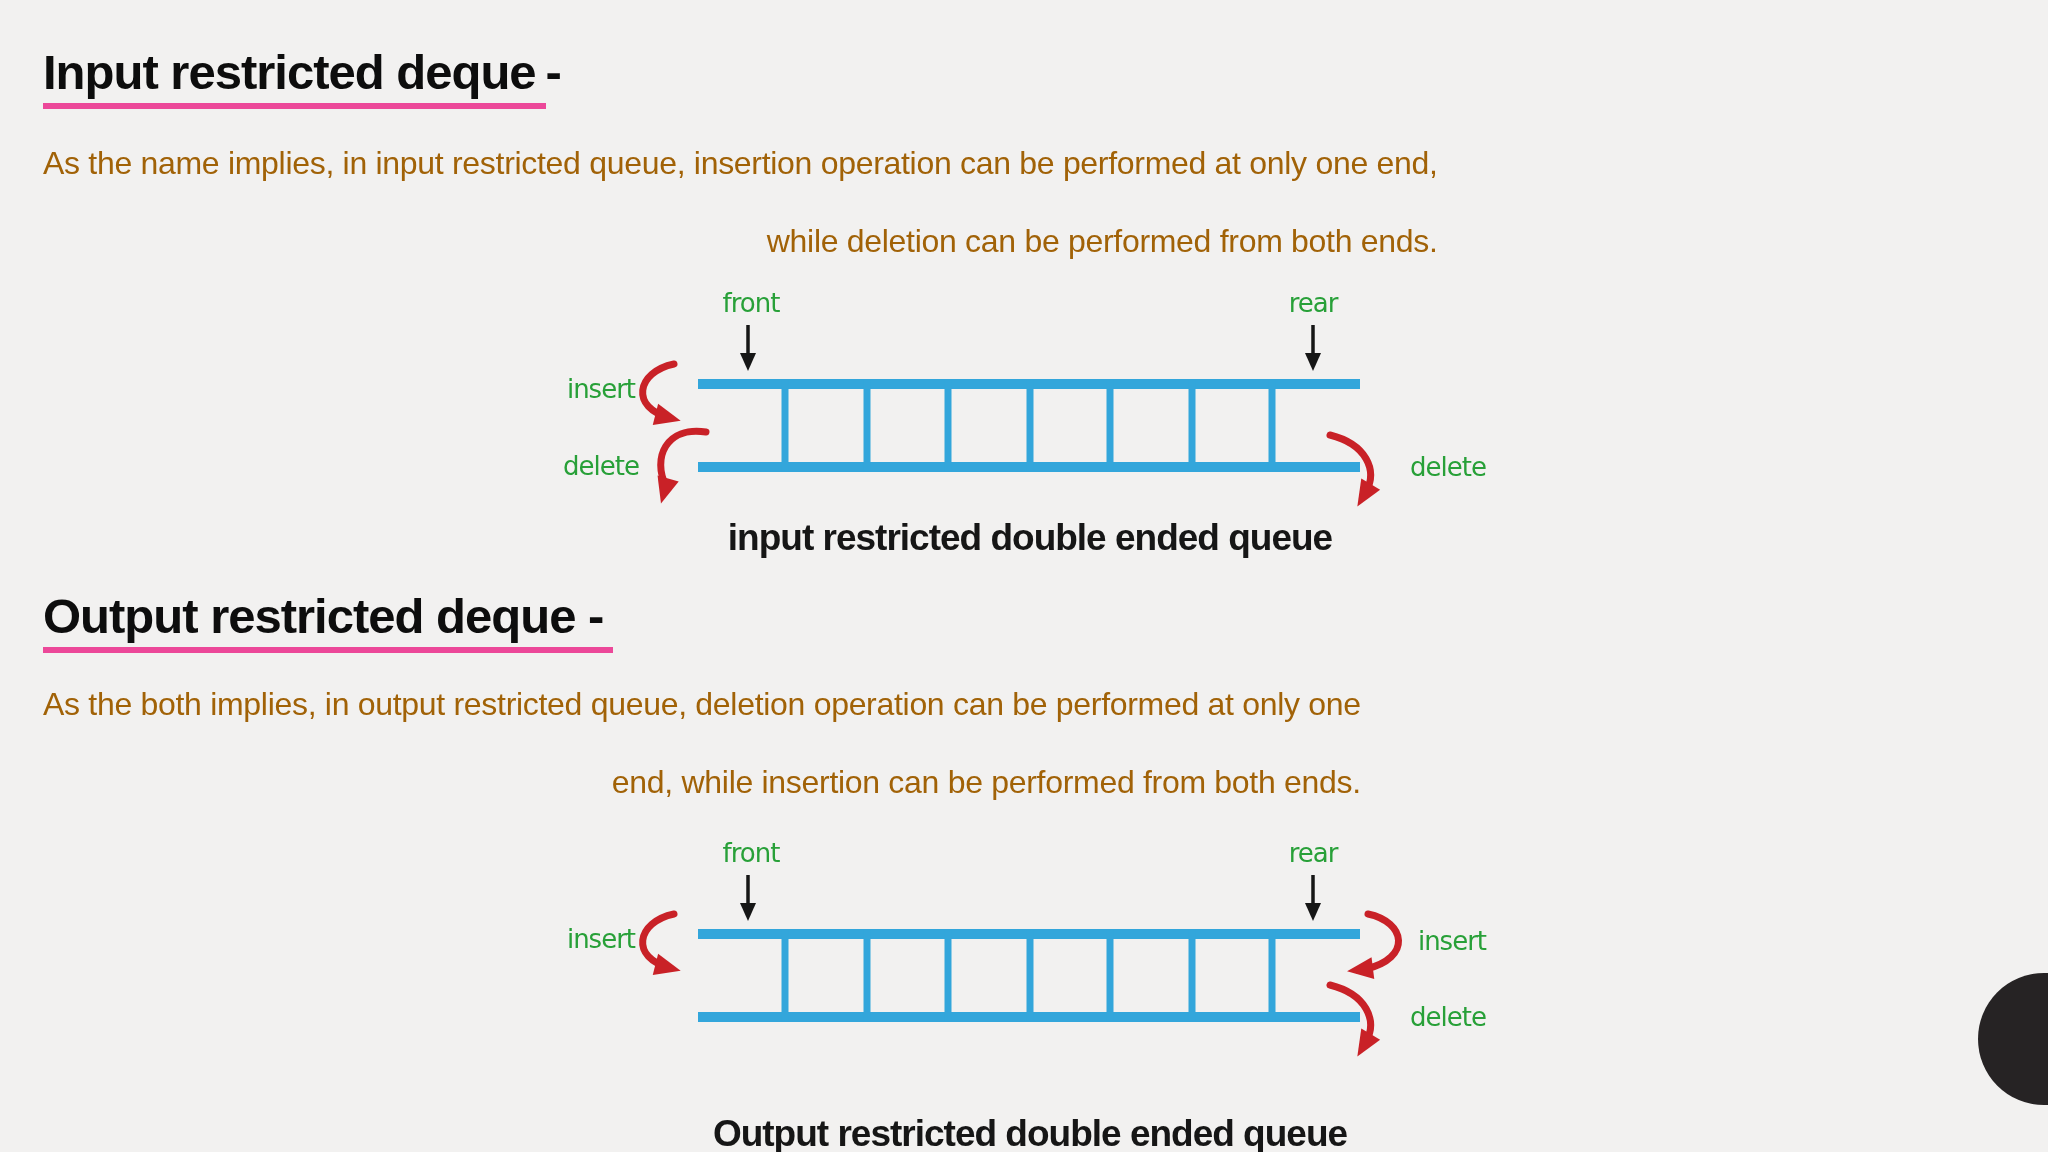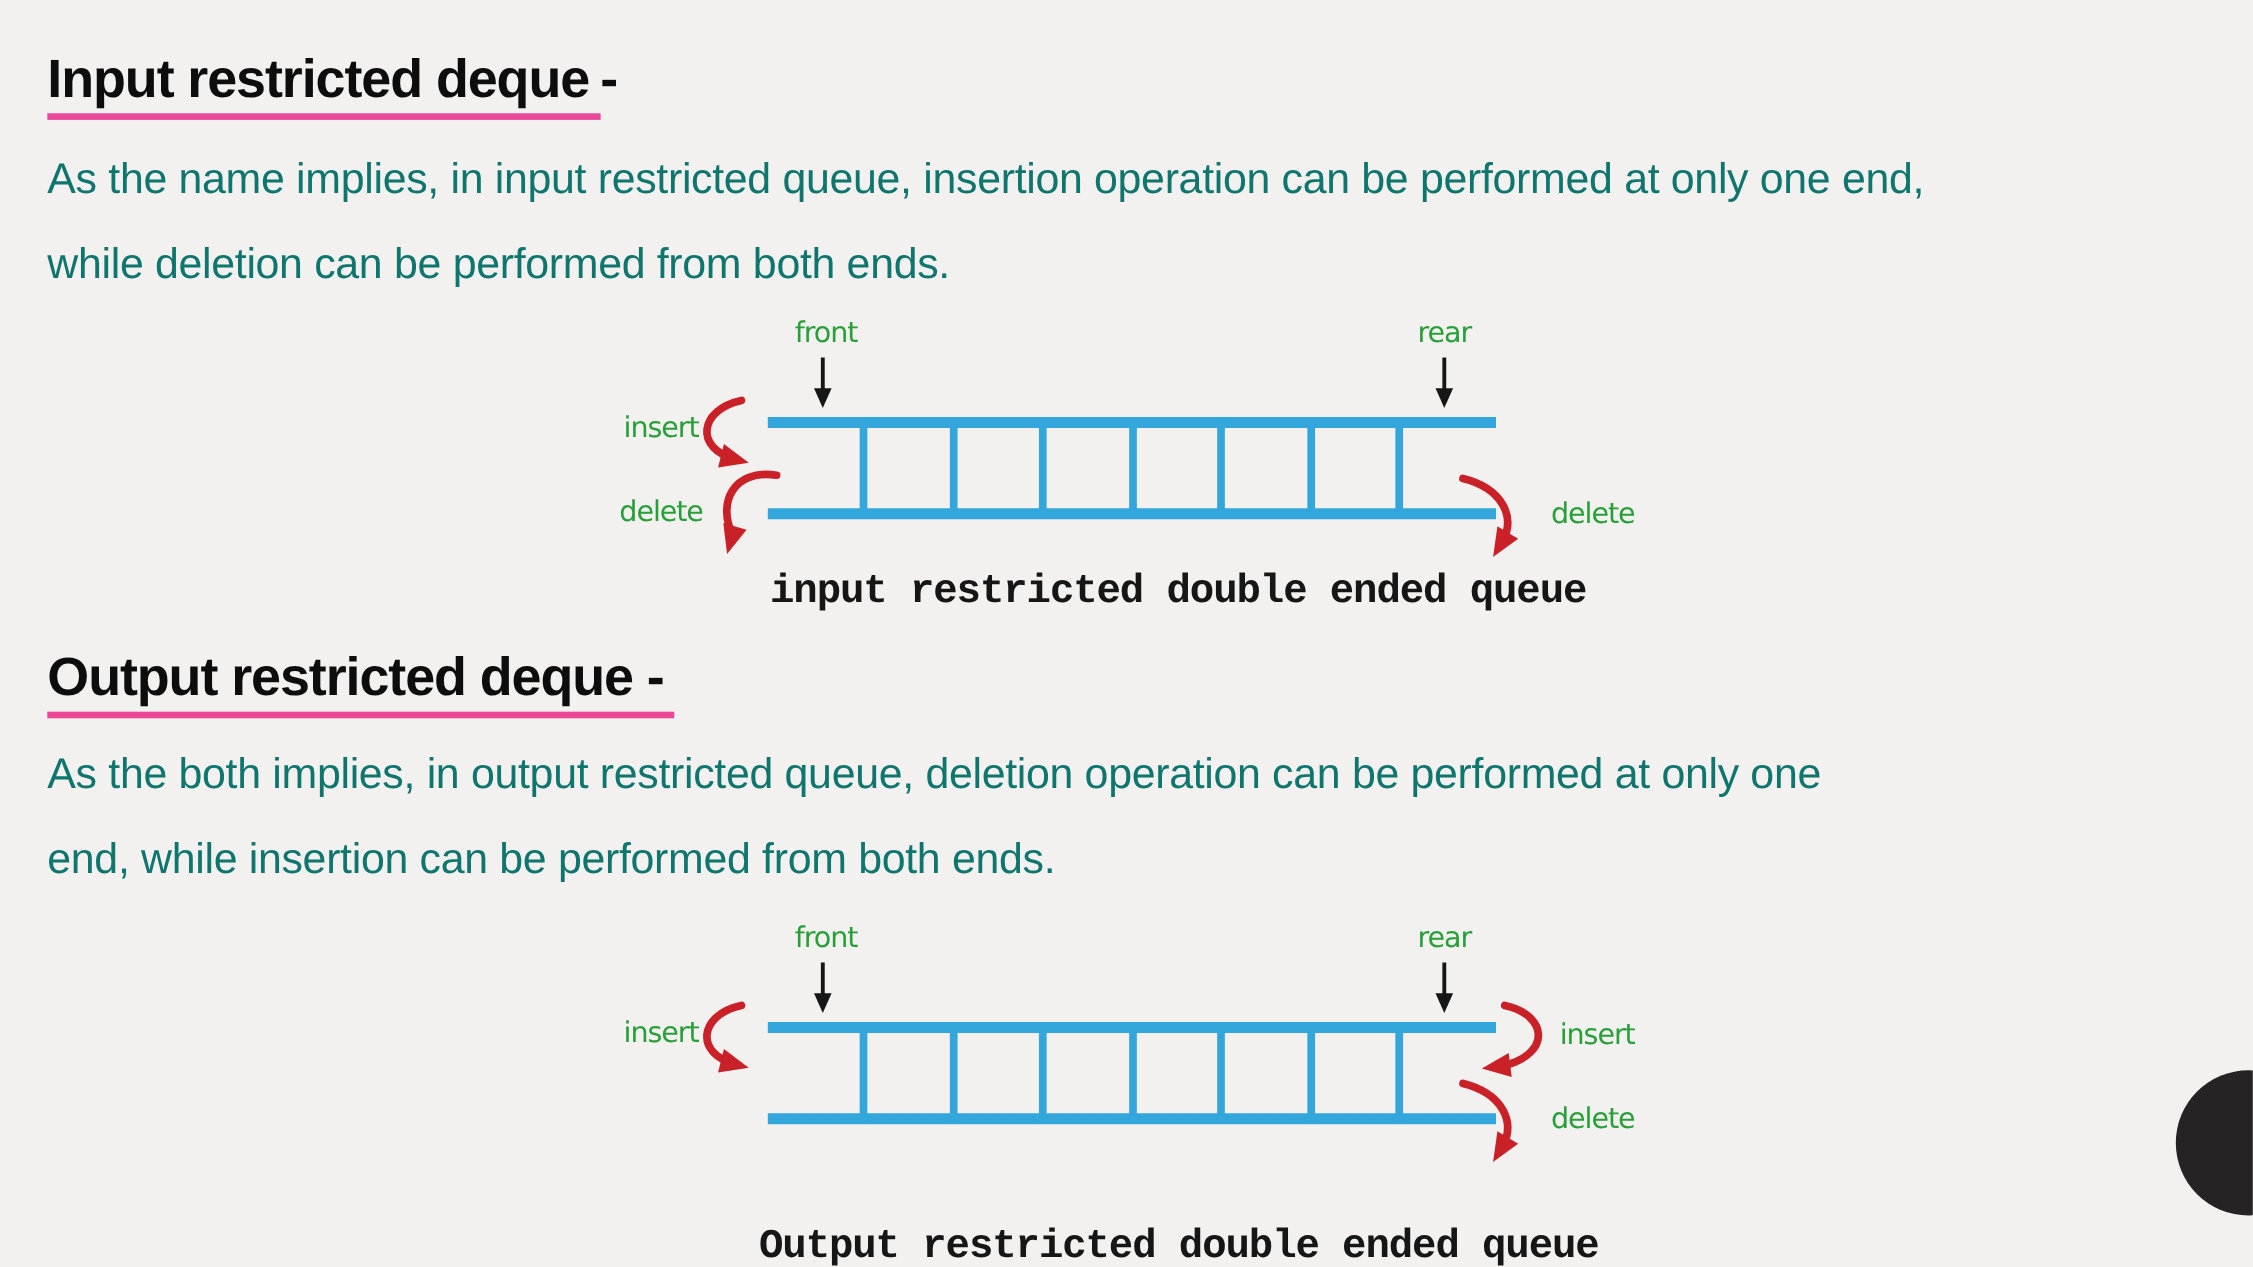--- a/index.html
+++ b/index.html
@@ -20,38 +20,39 @@
     color:#0d0d0d;
     white-space:nowrap;
   }
   .heading .ul{
     display:inline-block;
     border-bottom:6px solid #ec4899;
     padding-bottom:3px;
     padding-right:10px;
   }
   .para{
-    font-size:39px;
+    font-size:32px;
     line-height:78px;
     letter-spacing:-0.3px;
-    color:#0f766e;
+    color:#a16207;
     white-space:nowrap;
+    text-align:right;
   }
 
   .glabel{
     font-family:"DejaVu Sans", sans-serif;
     font-size:26px;
     font-weight:400;
     letter-spacing:-1px;
     color:#28a038;
     text-align:center;
     white-space:nowrap;
   }
   .caption{
-    font-family:Liberation Mono, monospace;
+    font-family:Liberation Sans, sans-serif;
     font-size:37px;
     font-weight:700;
     letter-spacing:-1px;
     color:#161616;
     text-align:center;
     white-space:nowrap;
   }
   svg{display:block;}
   .corner-circle{
     width:132px;height:132px;

